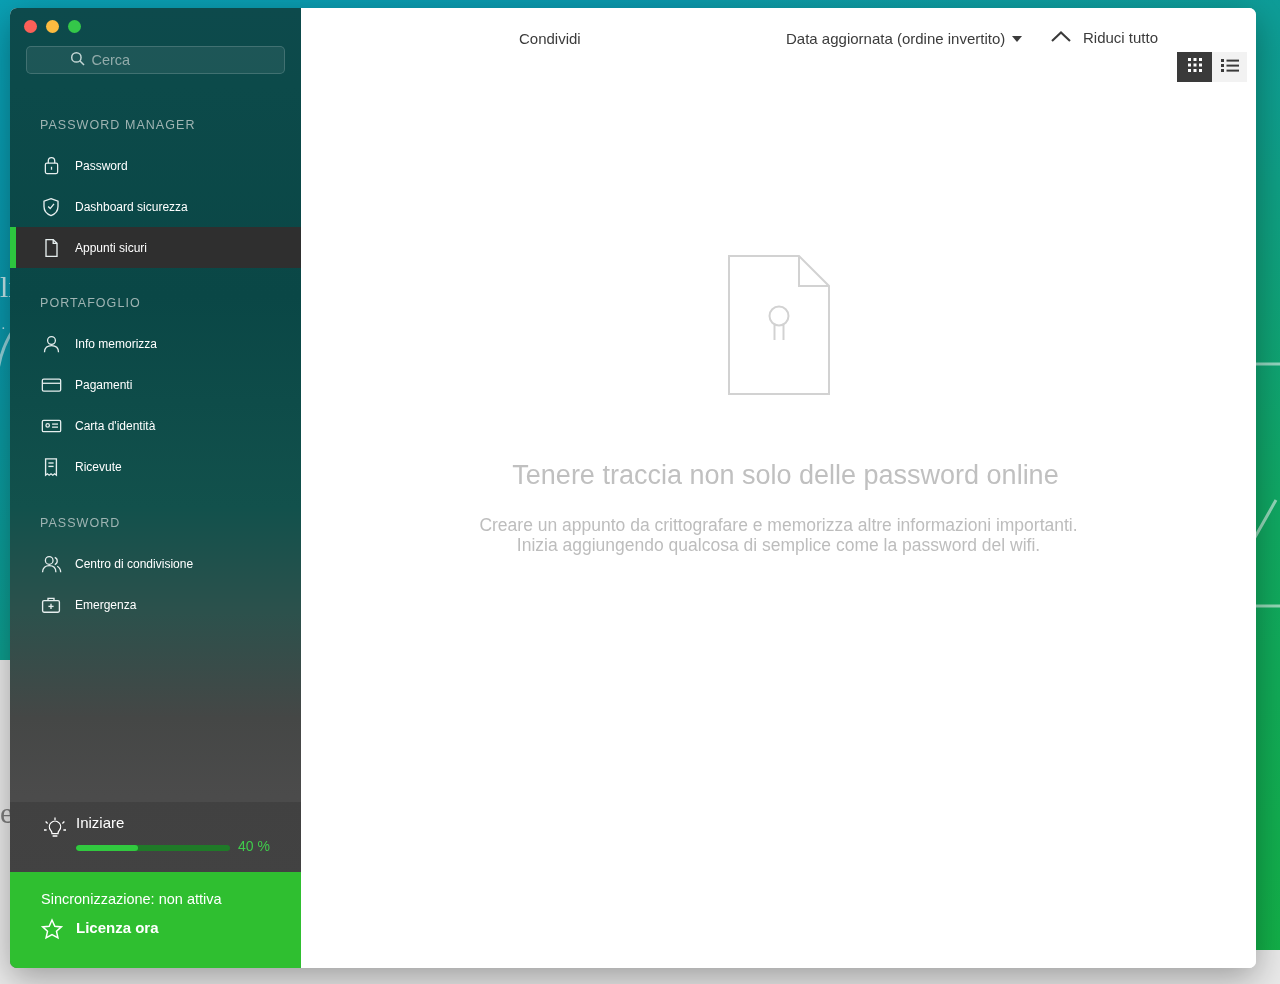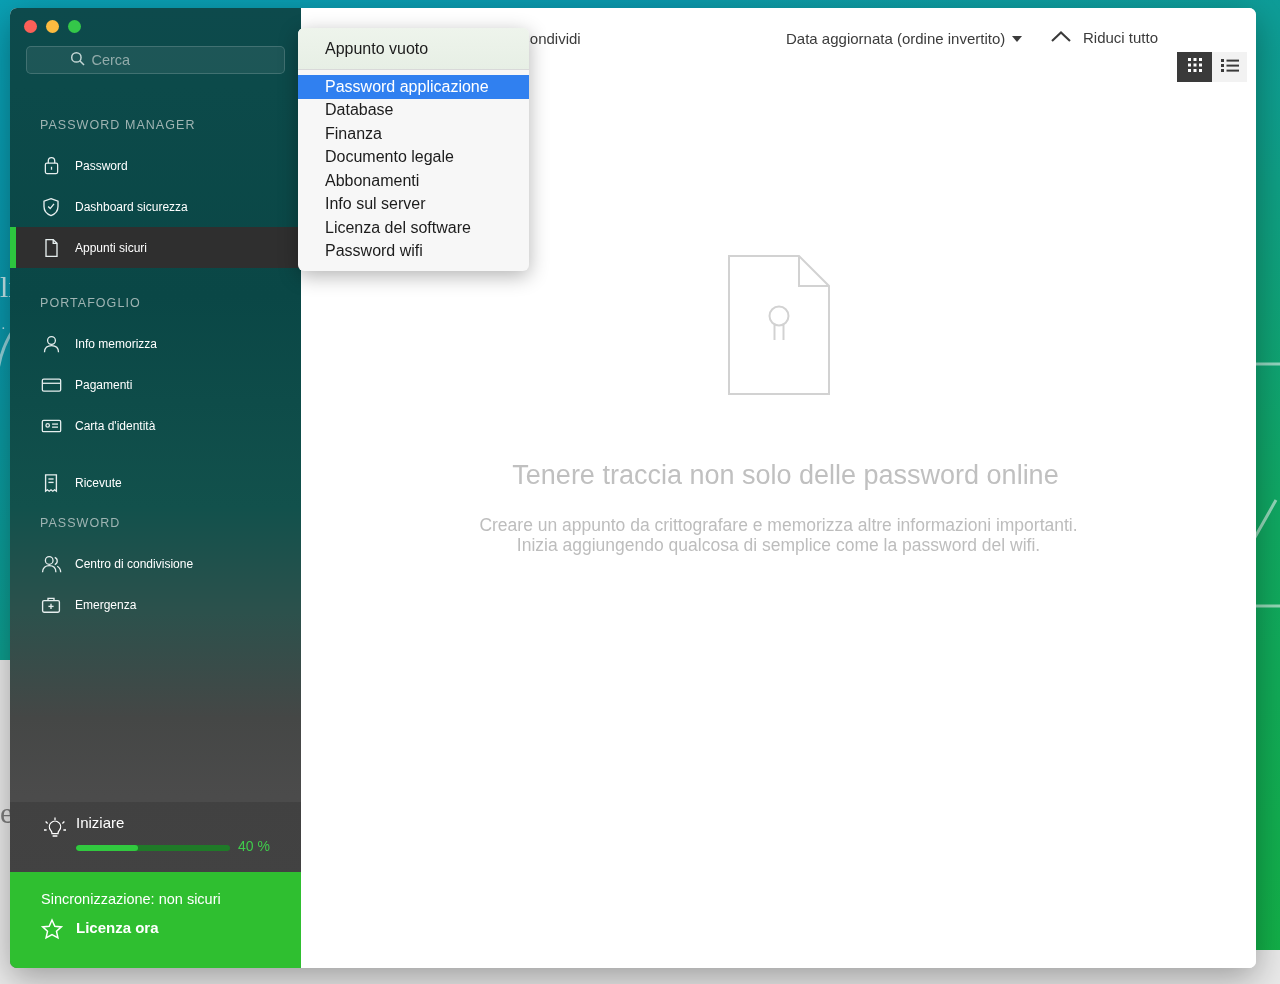--- a/index.html
+++ b/index.html
@@ -343,21 +343,21 @@
         <svg width="21" height="16" viewBox="0 0 22 16">
           <rect x="1.4" y="2.2" width="19.2" height="11.8" rx="1.4"></rect>
           <circle cx="7" cy="7.4" r="1.8"></circle>
           <line x1="11.6" y1="6" x2="17.8" y2="6"></line>
           <line x1="11.6" y1="9.2" x2="17.8" y2="9.2"></line>
         </svg>
       </span>
       <span class="lbl">Carta d'identità</span>
     </div>
 
-    <div class="nav-item" style="top:454px;">
+    <div class="nav-item" style="top:438px;">
       <span class="ico">
         <svg width="16" height="20" viewBox="0 0 16 20">
           <path d="M 2.6 1.8 H 13.4 V 18.2 L 11.6 16.8 L 9.8 18.2 L 8 16.8 L 6.2 18.2 L 4.4 16.8 L 2.6 18.2 Z"></path>
           <line x1="5.4" y1="6" x2="10.6" y2="6"></line>
           <line x1="5.4" y1="9.4" x2="10.6" y2="9.4"></line>
         </svg>
       </span>
       <span class="lbl">Ricevute</span>
     </div>
 
@@ -400,21 +400,21 @@
         </svg>
       </div>
       <div id="onboard-title">Iniziare</div>
       <div id="progress-track">
         <div id="progress-fill" style="width: 40%;"></div>
       </div>
       <div id="progress-pct">40 %</div>
     </div>
 
     <div id="sync-banner">
-      <div id="sync-text">Sincronizzazione: non sicuri</div>
+      <div id="sync-text">Sincronizzazione: non attiva</div>
       <div id="sync-star">
         <svg width="24" height="24" viewBox="0 0 24 24">
           <path d="M 12 3 L 14.8 9.2 L 21.4 9.9 L 16.5 14.3 L 17.9 20.8 L 12 17.5 L 6.1 20.8 L 7.5 14.3 L 2.6 9.9 L 9.2 9.2 Z"></path>
         </svg>
       </div>
       <div id="sync-action">Licenza ora</div>
     </div>
   </div>
 
   <div id="main">
@@ -475,27 +475,14 @@
           <circle cx="52" cy="62" r="9.5"></circle>
           <path d="M 47.5 69.5 L 47.5 86"></path>
           <path d="M 56.5 69.5 L 56.5 86"></path>
         </svg>
       </div>
       <div id="empty-title">Tenere traccia non solo delle password online</div>
       <div id="empty-desc">Creare un appunto da crittografare e memorizza altre informazioni importanti. Inizia aggiungendo qualcosa di semplice come la password del wifi.</div>
     </div>
   </div>
 
-  <div id="menu">
-    <div id="menu-header">Appunto vuoto</div>
-    <div id="menu-list">
-      <div class="mi sel">Password applicazione</div>
-      <div class="mi">Database</div>
-      <div class="mi">Finanza</div>
-      <div class="mi">Documento legale</div>
-      <div class="mi">Abbonamenti</div>
-      <div class="mi">Info sul server</div>
-      <div class="mi">Licenza del software</div>
-      <div class="mi">Password wifi</div>
-    </div>
-  </div>
 
 </div>
 
 </body></html>

